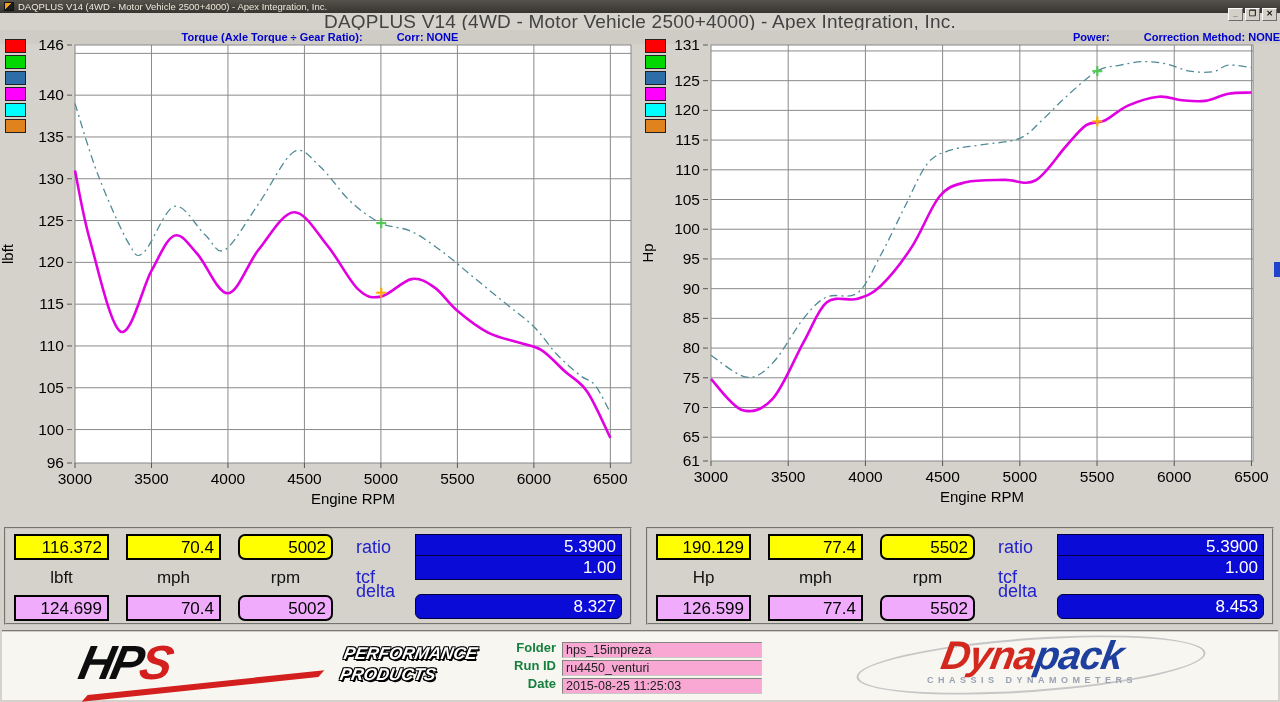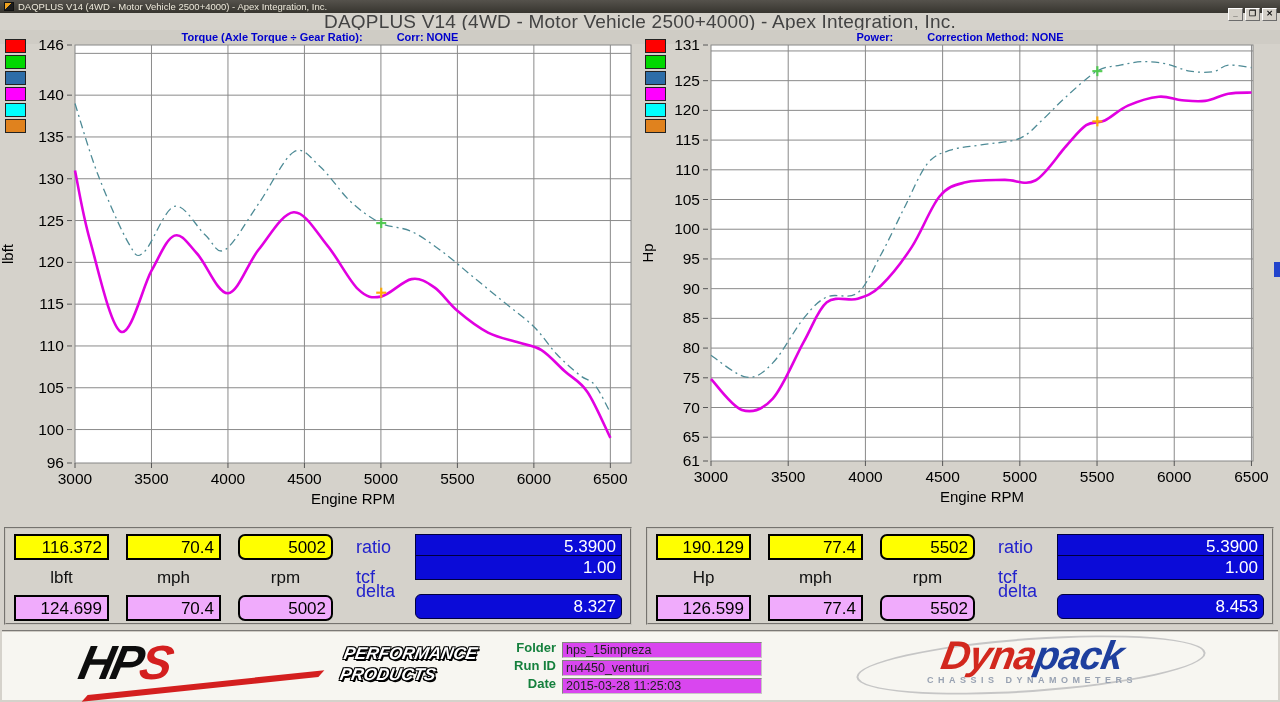--- a/index.html
+++ b/index.html
@@ -19,21 +19,21 @@
     text-align:center; color:#111; cursor:default; }
 
   .heading { position:absolute; left:0; top:11px; width:1280px; text-align:center;
     font-size:19px; color:#434343; letter-spacing:.2px; }
 
   .subheader-strip { position:absolute; left:0; top:30px; width:1280px; height:14px; background:#cfccc5; }
   .chart-title { position:absolute; top:30px; height:14px; font-size:11px; font-weight:bold;
     color:#0000cd; text-align:center; line-height:14px; white-space:nowrap; }
   .chart-title .gap { display:inline-block; width:34px; }
   .ct-left { left:0; width:640px; }
-  .ct-right { left:640px; width:640px; }
+  .ct-right { left:640px; width:640px;text-align:right; }
 
   .chart-svg { position:absolute; background:transparent; }
   #chart0 { left:0; top:36px; }
   #chart1 { left:640px; top:36px; }
   svg text { font-family:"Liberation Sans", sans-serif; fill:#000; }
 
   .swatch-col { position:absolute; top:39px; width:24px; }
   .sw-left { left:5px; } .sw-right { left:645px; }
   .swatch { width:21px; height:14px; border:1px solid #222; margin-bottom:2px; }
 
@@ -63,21 +63,21 @@
   .hps-swoosh { position:absolute; left:4px; top:45px; width:238px; height:6px; background:#d41f1f;
     transform:rotate(-6deg) skewX(-48deg); }
   .hps-text { position:absolute; left:262px; top:5px; font-style:italic; font-weight:900;
     font-size:17px; line-height:21px; color:#fff; transform:skewX(-10deg); white-space:nowrap;
     text-shadow:-1px -1px 0 #000,1px -1px 0 #000,-1px 1px 0 #000,1px 1px 0 #000,2px 2px 0 #000; }
 
   .fields { position:absolute; left:428px; top:8px; }
   .field-row { height:18px; margin-bottom:0; white-space:nowrap; }
   .field-label { display:inline-block; width:132px; text-align:right; font-size:13px;
     font-weight:bold; color:#15803d; vertical-align:top; padding-right:6px; }
-  .field-box { display:inline-block; width:200px; height:16px; background:#d946ef;
+  .field-box { display:inline-block; width:200px; height:16px; background:#f9a8d4;
     border:1px solid #848480; border-right-color:#c8c8c4; border-bottom-color:#c8c8c4;
     font-size:12.5px; color:#222; padding:0 3px; line-height:15px; }
 
   .dynapack { position:absolute; left:862px; top:2px; width:336px; text-align:center; }
   .dyn-ellipse { position:absolute; left:-8px; top:4px; width:350px; height:54px;
     border:2px solid #c6c6c6; border-radius:50%; transform:rotate(-4deg); }
   .dyn-word { position:relative; font-style:italic; font-weight:900; font-size:40px;
     line-height:42px; letter-spacing:-1px; transform:skewX(-10deg); display:inline-block; }
   .dyn-dyna { color:#d2281e; } .dyn-pack { color:#1e3f9e; }
   .dyn-sub { position:relative; font-size:9px; letter-spacing:4.5px; color:#98a2b2;
@@ -319,21 +319,21 @@
   </div>
 
   <div class="fields">
     <div class="field-row">
       <span class="field-label">Folder</span><span class="field-box">hps_15impreza</span>
     </div>
     <div class="field-row">
       <span class="field-label">Run ID</span><span class="field-box">ru4450_venturi</span>
     </div>
     <div class="field-row">
-      <span class="field-label">Date</span><span class="field-box">2015-03-28 11:25:03</span>
+      <span class="field-label">Date</span><span class="field-box">2015-08-25 11:25:03</span>
     </div>
   </div>
 
   <div class="dynapack">
     <div class="dyn-ellipse"></div>
     <span class="dyn-word"><span class="dyn-dyna">Dyna</span><span class="dyn-pack">pack</span></span>
     <div class="dyn-sub">CHASSIS DYNAMOMETERS</div>
   </div>
 
 </div>

